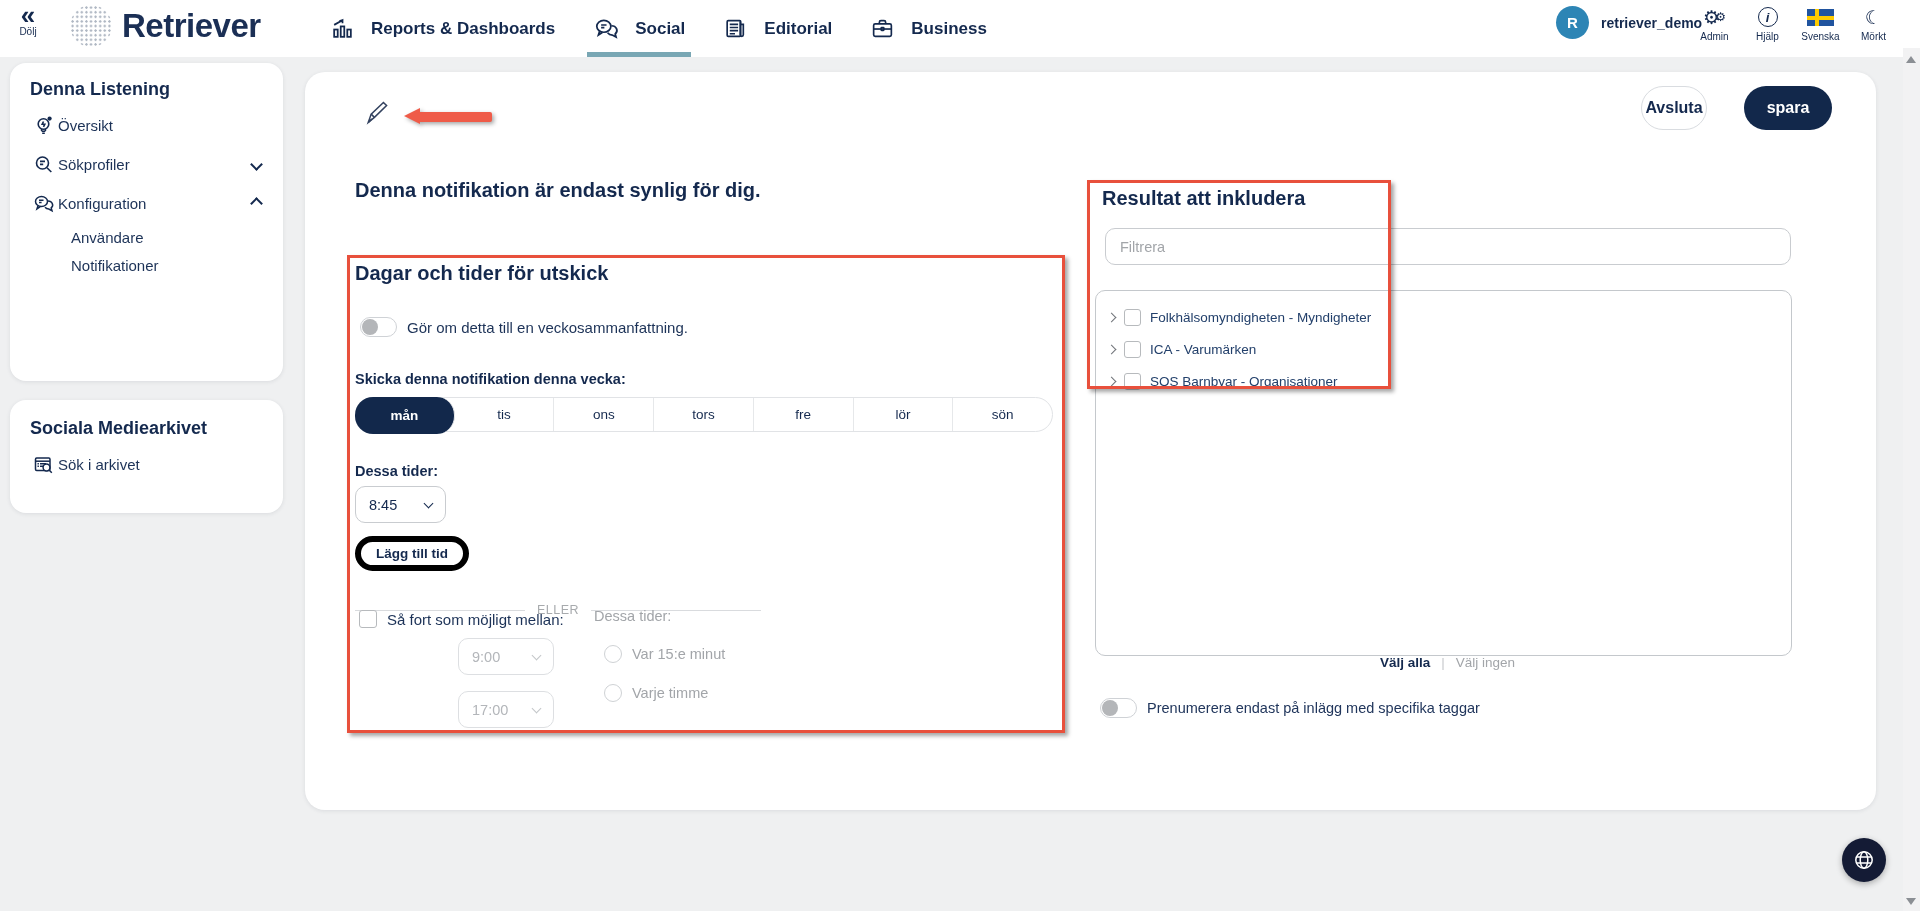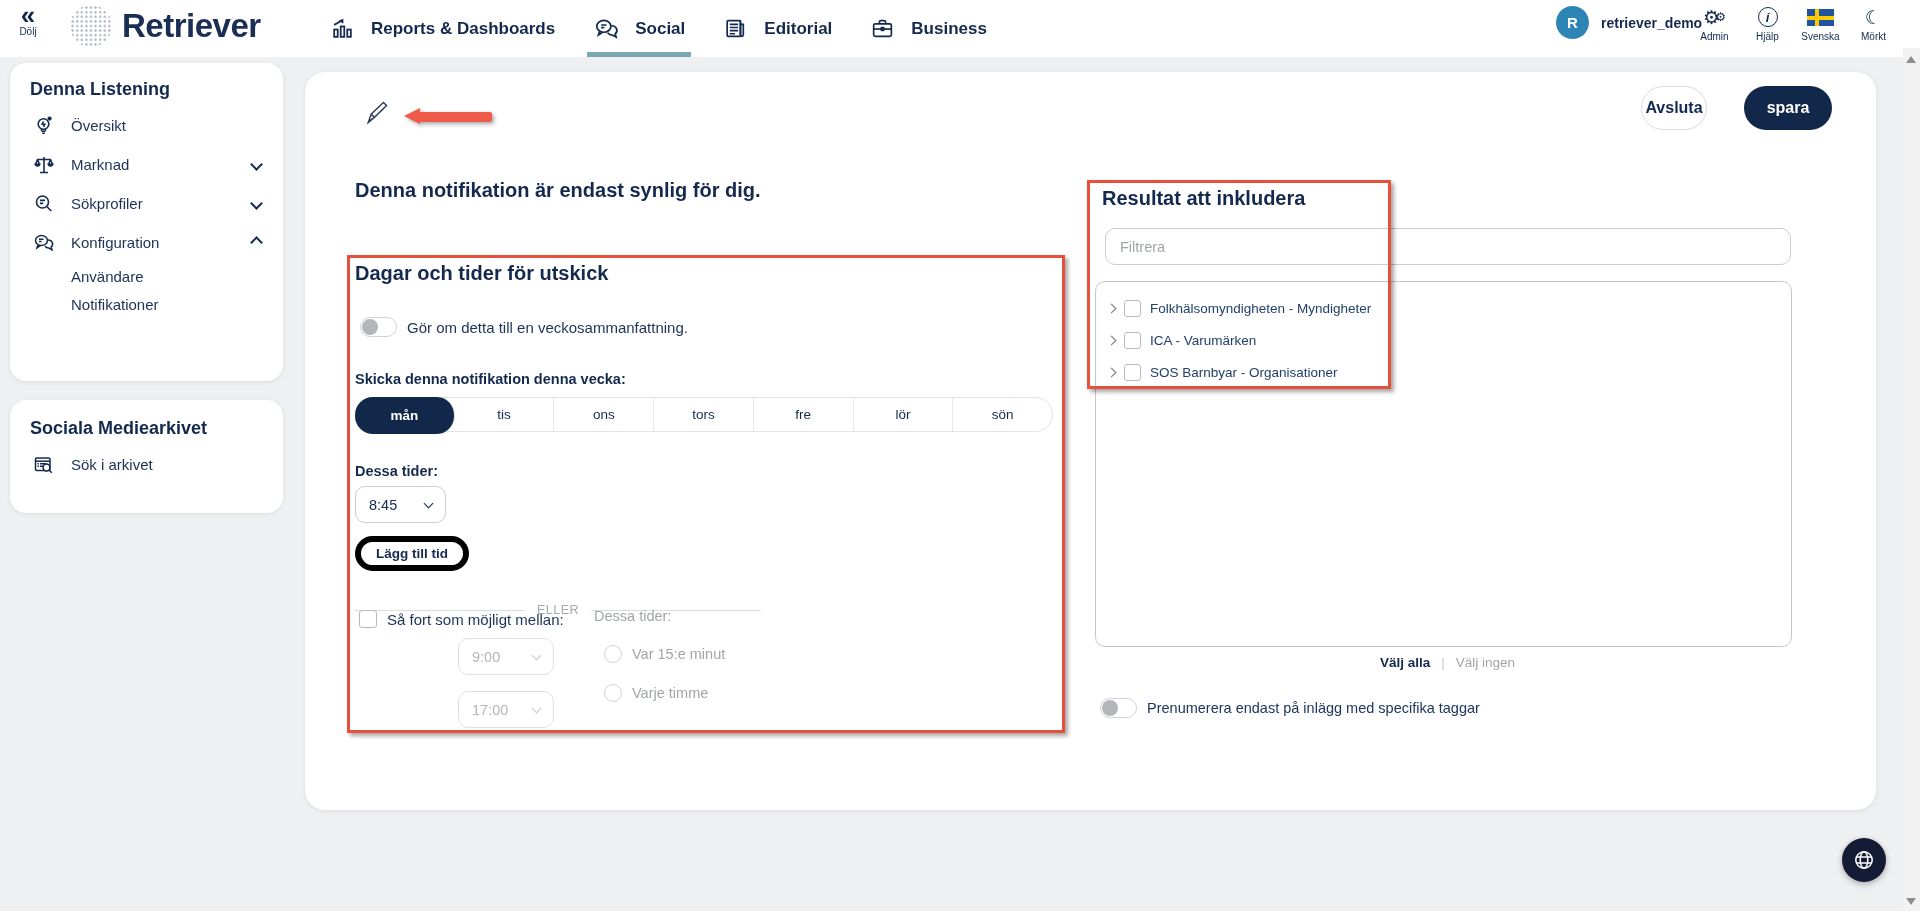--- a/index.html
+++ b/index.html
@@ -55,21 +55,21 @@
   
   .scrollbar{position:absolute;right:0;top:48px;bottom:0;width:17px;background:#f2f2f3;z-index:6;}
   .sb-up,.sb-down{position:absolute;left:3px;width:0;height:0;border-left:5.5px solid transparent;border-right:5.5px solid transparent;}
   .sb-up{top:8px;border-bottom:7px solid #8b8f94;}
   .sb-down{bottom:6px;border-top:7px solid #8b8f94;}
   
   .card{position:absolute;background:#fff;border-radius:16px;box-shadow:0 1px 4px rgba(40,50,70,.10);}
   .sidebar1{left:10px;top:63px;width:273px;height:318px;padding:16px 18px 0 20px;}
   .sidebar2{left:10px;top:400px;width:273px;height:113px;padding:18px 18px 0 20px;}
   .side-title{font-size:18px;font-weight:bold;color:var(--navy);}
-  .side-item{display:flex;align-items:center;gap:14px;height:39px;cursor:pointer;color:var(--navy2);font-size:15px;}
+  .side-item{display:flex;align-items:center;gap:1px;height:39px;cursor:pointer;color:var(--navy2);font-size:15px;}
   .side-item .sicon{width:27px;display:flex;justify-content:center;}
   .side-item .chev{margin-left:auto;margin-right:4px;}
   .side-sub{padding-left:41px;height:28px;display:flex;align-items:center;font-size:15px;color:var(--navy2);cursor:pointer;}
   .mt6{margin-top:6px;}
   .chev{border:solid var(--navy);border-width:0 2px 2px 0;display:inline-block;padding:3.5px;}
   .chev.down{transform:rotate(45deg);}
   .chev.up{transform:rotate(-135deg);}
   .chev.right{border-color:#6f7378;transform:rotate(-45deg);padding:3px;border-width:0 1.8px 1.8px 0;}
   
   .main-card{left:305px;top:72px;width:1571px;height:738px;border-radius:20px;}
@@ -111,21 +111,21 @@
   .or-divider .line{flex:1;height:1px;background:#d9dbde;}
   .or-divider .or-text{font-size:12.5px;color:#a7aaad;letter-spacing:.5px;}
   .checkbox{width:18px;height:18px;border:1.5px solid #b7babd;border-radius:3px;background:#fff;flex:0 0 auto;cursor:pointer;}
   .radio{width:18px;height:18px;border:1.5px solid #cfd2d5;border-radius:50%;background:#fff;flex:0 0 auto;cursor:pointer;}
   .lbl-gray{font-size:14.5px;color:#a2a5a9;}
   
   .filter-input{position:absolute;left:800px;top:156px;width:686px;height:37px;border:1px solid #c9ccd0;
     border-radius:10px;padding:0 14px;font-size:14.5px;color:var(--navy);background:#fff;outline:none;
     font-family:"Liberation Sans",sans-serif;}
   .filter-input::placeholder{color:#a2a5a9;}
-  .list-panel{position:absolute;left:790px;top:209px;width:697px;height:366px;border:1px solid #c4c8cc;
+  .list-panel{position:absolute;left:790px;top:218px;width:697px;height:366px;border:1px solid #c4c8cc;
     border-radius:10px;background:#fff;padding:10px 8px;}
   .tree-row{display:flex;align-items:center;gap:9px;height:32px;padding-left:4px;}
   .tree-label{font-size:13.5px;color:#23406b;}
   .tree-check{width:17px;height:17px;border:1.5px solid #b7babd;border-radius:3px;background:#fff;cursor:pointer;}
   .select-links{position:absolute;left:1075px;top:583px;display:flex;align-items:center;gap:11px;font-size:13.5px;}
   .link-strong{color:var(--navy);font-weight:bold;cursor:pointer;}
   .link-sep{color:#c6c9cc;}
   .link-gray{color:#a2a5a9;cursor:pointer;}
   
   .fab{position:absolute;left:1842px;top:838px;width:44px;height:44px;border-radius:50%;background:#141b35;
@@ -226,31 +226,20 @@
   <div class="side-item mt6">
     <span class="sicon">
       <svg width="24" height="24" viewBox="0 0 24 24" fill="none" stroke="#14294e" stroke-width="1.6">
         <circle cx="11.5" cy="10" r="5.3"></circle>
         <path d="M9.6 15 v2 M13.4 15 v2 M9.6 17.3 h3.8 M10.2 19.3 h2.6"></path>
         <path d="M11.5 7.5 l-1.3 2.7 h2.6 l-1.3 2.7"></path>
         <circle cx="17.6" cy="4.6" r="2.1" fill="#14294e" stroke="none"></circle>
       </svg>
     </span>
     <span>Översikt</span>
-  </div>
-  <div class="side-item">
-    <span class="sicon">
-      <svg width="24" height="24" viewBox="0 0 24 24" fill="none" stroke="#14294e" stroke-width="1.6">
-        <path d="M12 4 v15 M8 19.5 h8 M5 6.5 h14"></path>
-        <path d="M5.5 6.5 L3.6 11.2 M5.5 6.5 L7.4 11.2 M3.2 11.2 a2.4 2.4 0 0 0 4.6 0 Z"></path>
-        <path d="M18.5 6.5 L16.6 11.2 M18.5 6.5 L20.4 11.2 M16.2 11.2 a2.4 2.4 0 0 0 4.6 0 Z"></path>
-      </svg>
-    </span>
-    <span>Marknad</span>
-    <span class="chev down"></span>
   </div>
   <div class="side-item">
     <span class="sicon">
       <svg width="24" height="24" viewBox="0 0 24 24" fill="none" stroke="#14294e" stroke-width="1.6">
         <circle cx="10.5" cy="10" r="6"></circle>
         <path d="M8 8.4 h5 M8 11.4 h3.2"></path>
         <path d="M15 14.7 L19.3 19"></path>
       </svg>
     </span>
     <span>Sökprofiler</span>

